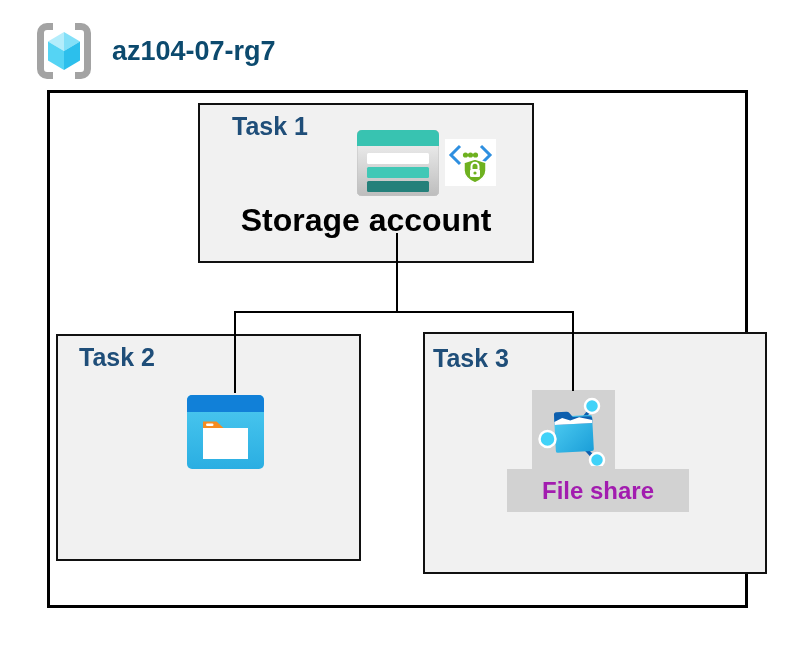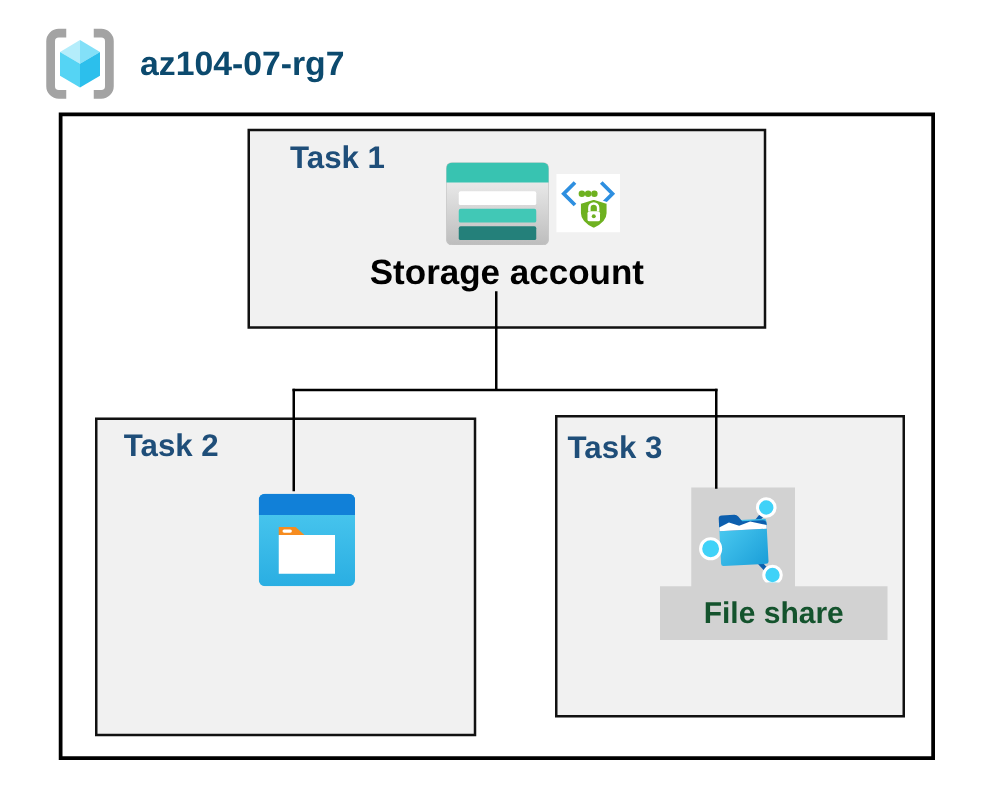--- a/index.html
+++ b/index.html
@@ -11,39 +11,39 @@
     position:absolute;left:112px;top:36px;font-size:27px;font-weight:700;color:#0c4a6e;
     letter-spacing:0px;
   }
   .outer-box{
     position:absolute;left:47px;top:90px;width:701px;height:518px;
     background:#ffffff;border:3px solid #000;box-sizing:border-box;
   }
   .task-box{
     position:absolute;background:#f1f1f1;border:2.5px solid #111;box-sizing:border-box;
   }
-  .task1{left:198px;top:103px;width:415px;height:160px;}
-  .task2{left:76px;top:334px;width:305px;height:255px;}
-  .task3{left:423px;top:332px;width:280px;height:242px;margin-left:21px;}
+  .task1{left:198px;top:103px;width:336px;height:160px;}
+  .task2{left:56px;top:334px;width:305px;height:227px;}
+  .task3{left:423px;top:332px;width:344px;height:242px;}
   .task-label{
     position:absolute;font-size:25px;font-weight:700;color:#1f4e79;white-space:nowrap;
   }
   .res-label{
     position:absolute;left:0;width:100%;text-align:center;
-    font-size:28px;font-weight:700;color:#000;white-space:nowrap;
+    font-size:32px;font-weight:700;color:#000;white-space:nowrap;
   }
   .icon-abs{position:absolute;}
   .gray-square{
     position:absolute;left:107px;top:56px;width:83px;height:80px;background:#d2d2d2;
   }
   .label-band{
     position:absolute;left:82px;top:135px;width:182px;height:43px;background:#d2d2d2;
   }
   .label-band .band-text{
-    width:100%;text-align:center;line-height:43px;font-size:24px;font-weight:700;color:#14532d;
+    width:100%;text-align:center;line-height:43px;font-size:24px;font-weight:700;color:#a21caf;
   }
   .line{position:absolute;background:#000;z-index:4;}
   .line-stem{left:395.5px;top:233px;width:2.5px;height:79px;}
   .line-horiz{left:233.5px;top:310.5px;width:340.5px;height:2.5px;}
   .line-drop-left{left:233.5px;top:310.5px;width:2.5px;height:82px;}
   .line-drop-right{left:571.5px;top:310.5px;width:2.5px;height:80px;}
 </style>
 </head>
 <body>
 

